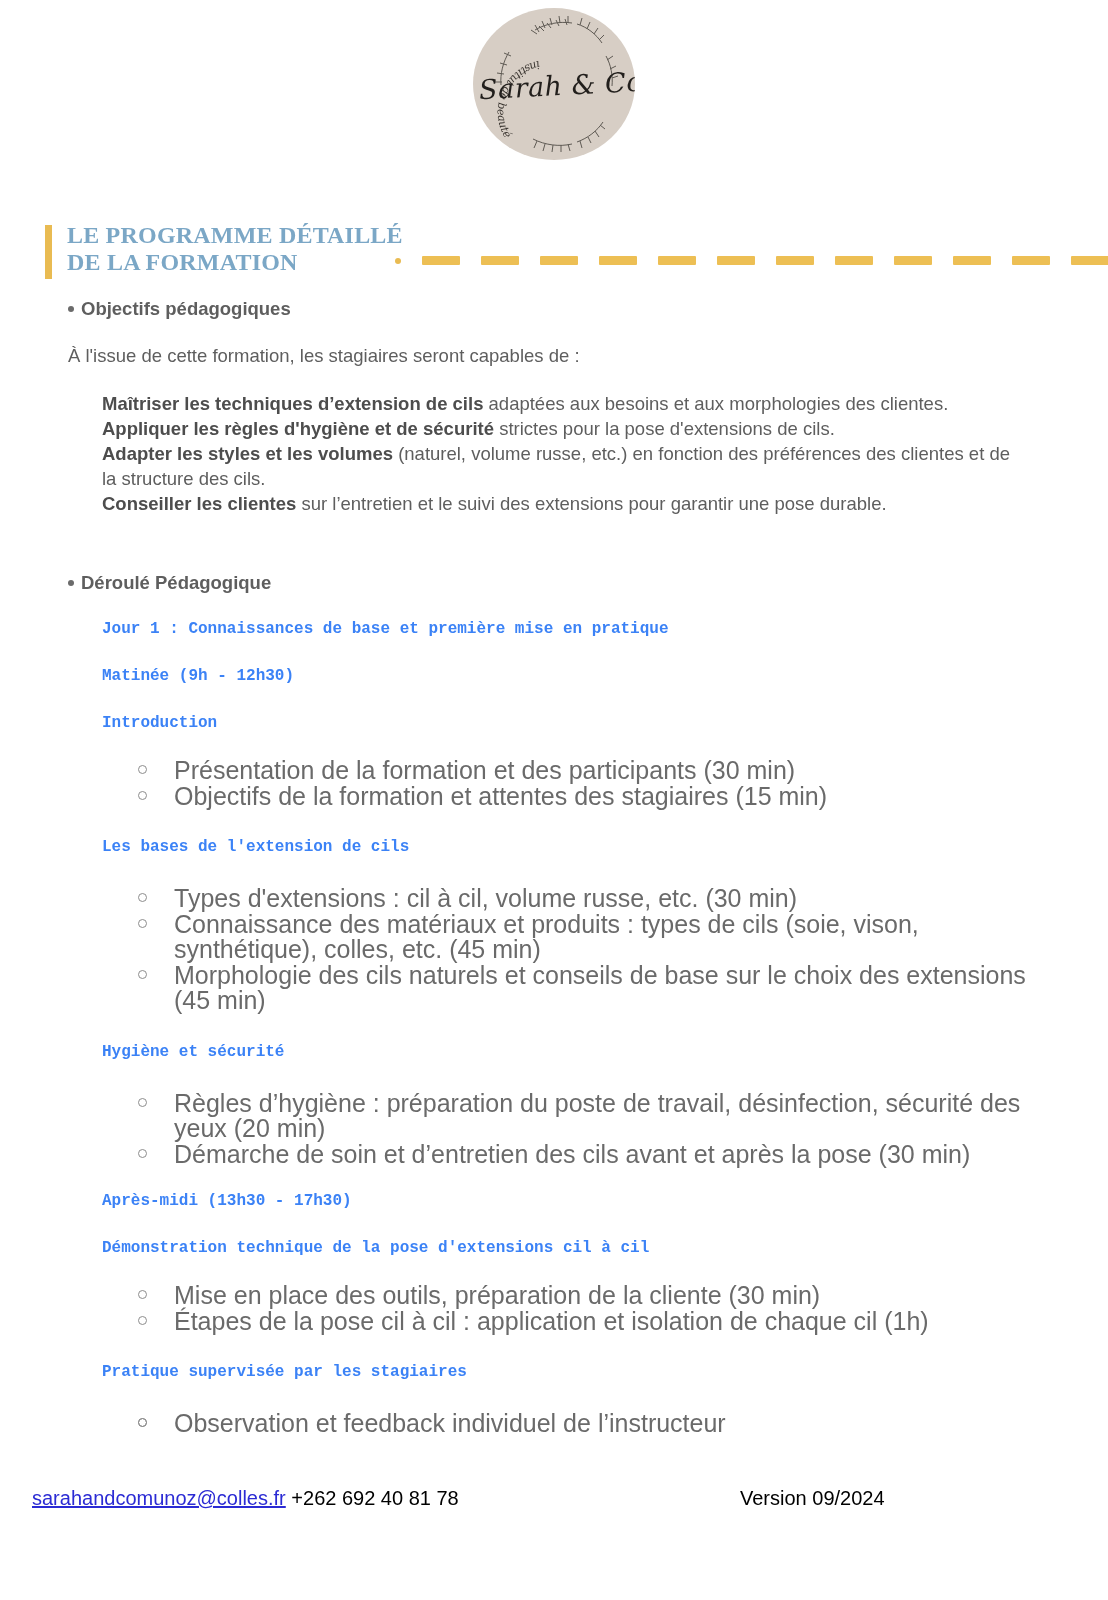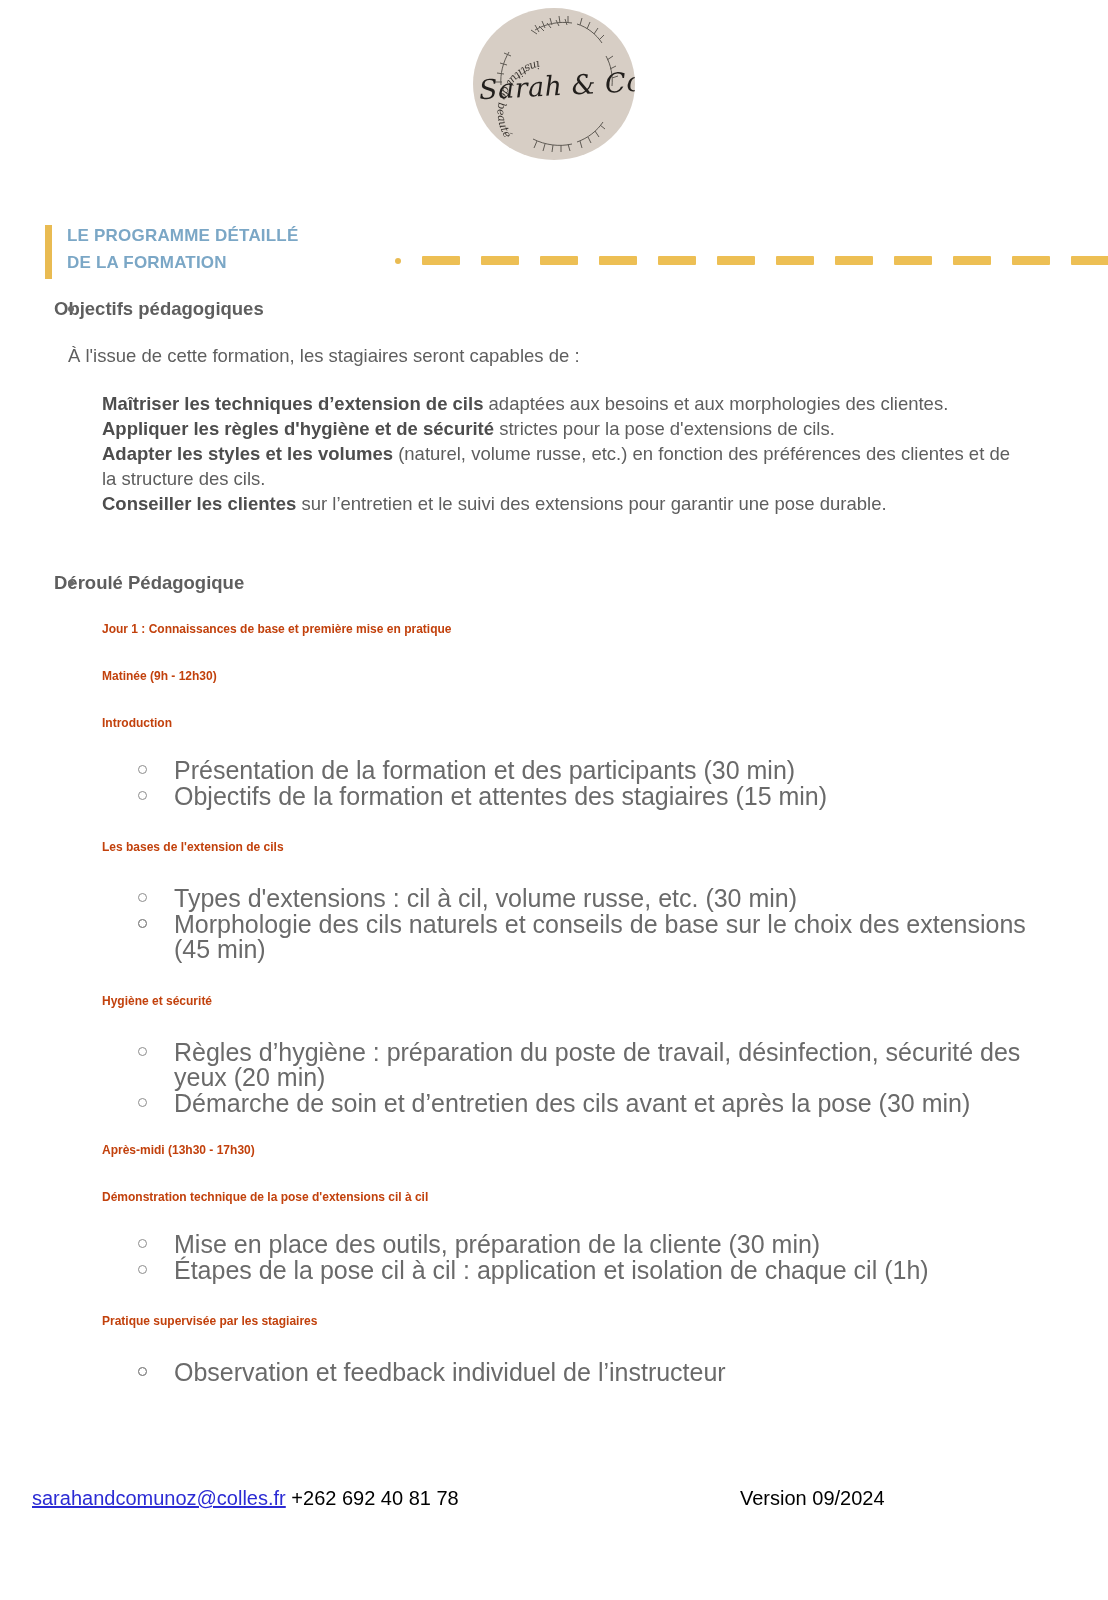--- a/index.html
+++ b/index.html
@@ -78,26 +78,27 @@
     left: 0;
     top: 3px;
     width: 7px;
     height: 54px;
     background: #e9bb52;
   }
   .header-title {
     position: absolute;
     left: 22px;
     top: 0;
-    font-size: 17px;
+    font-size: 24px;
     font-weight: bold;
     line-height: 27px;
     color: #7ba7c6;
     letter-spacing: 0.2px;
     white-space: pre-line;
+    font-family: Liberation Serif, serif;
   }
   .dash-rule {
     position: absolute;
     left: 350px;
     top: 33px;
     width: 645px;
     height: 11px;
     display: flex;
     align-items: center;
   }
@@ -120,21 +121,21 @@
   
   .content {
     position: absolute;
     top: 298px;
     left: 0;
     width: 1108px;
   }
 
   .lvl1 {
     position: relative;
-    padding-left: 54px;
+    padding-left: 81px;
     font-size: 18.5px;
     font-weight: bold;
     color: #5e5e5e;
     margin-bottom: 23px;
   }
   .lvl1 .bullet {
     position: absolute;
     left: 68px;
     top: 8px;
     width: 6px;
@@ -157,24 +158,25 @@
     margin-right: 90px;
     font-size: 18.5px;
     line-height: 25px;
     color: #5e5e5e;
   }
   .block .line { margin: 0; }
   .block .line b { color: #4d4d4d; }
 
   .subhead {
     margin-left: 102px;
-    font-size: 12px;
+    font-size: 16px;
     font-weight: bold;
-    color: #c2410c;
+    color: #3b82f6;
     line-height: 25px;
+    font-family: Liberation Mono, monospace;
   }
 
   ul.sublist {
     list-style: none;
     margin: 0;
     padding: 0;
     margin-left: 138px;
     margin-right: 75px;
   }
   ul.sublist li {
@@ -318,21 +320,21 @@
   <ul class="sublist">
     <li><span class="omark"></span><span>Présentation de la formation et des participants (30 min)</span></li>
     <li><span class="omark"></span><span>Objectifs de la formation et attentes des stagiaires (15 min)</span></li>
   </ul>
 
   <div class="sp-26"></div>
   <div class="subhead">Les bases de l'extension de cils</div>
   <div class="sp-26"></div>
   <ul class="sublist">
     <li><span class="omark"></span><span>Types d'extensions : cil à cil, volume russe, etc. (30 min)</span></li>
-    <li><span class="omark"></span></li>
+    <li><span class="omark"></span><span>Connaissance des matériaux et produits : types de cils (soie, vison, synthétique), colles, etc. (45 min)</span></li>
     <li><span class="omark"></span><span>Morphologie des cils naturels et conseils de base sur le choix des extensions (45 min)</span></li>
   </ul>
 
   <div class="sp-26"></div>
   <div class="subhead">Hygiène et sécurité</div>
   <div class="sp-26"></div>
   <ul class="sublist">
     <li><span class="omark"></span><span>Règles d’hygiène : préparation du poste de travail, désinfection, sécurité des yeux (20 min)</span></li>
     <li><span class="omark"></span><span>Démarche de soin et d’entretien des cils avant et après la pose (30 min)</span></li>
   </ul>

